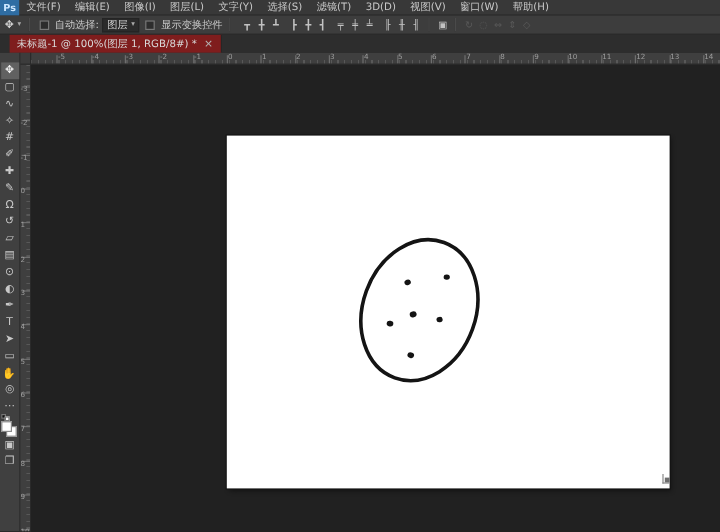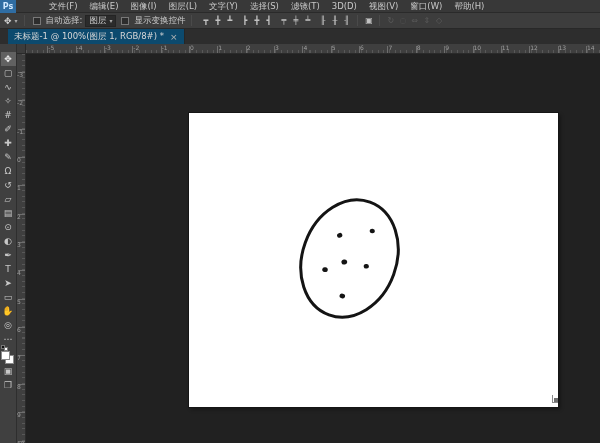--- a/index.html
+++ b/index.html
@@ -23,21 +23,21 @@
   .checkbox { width:8px; height:8px; border:1px solid #787878; background:#2d2d2d; margin:0 2px; }
   .opt-label { color:#c9c9c9; font-size:8.5px; white-space:nowrap; }
   .dropdown { background:#2b2b2b; border:1px solid #242424; color:#d2d2d2; font-size:8.5px;
     padding:0 3px; height:12px; display:flex; align-items:center; gap:3px; }
   .opt-icon { color:#c2c2c2; font-size:8px; width:11px; text-align:center; }
   .opt-icon.disabled { color:#5a5a5a; }
   .icon-group { display:flex; gap:1px; margin:0 2px; }
 
   
   #tabbar { position:absolute; left:0; top:29px; width:600px; height:15px; background:#2d2d2d; }
-  #doc-tab { position:absolute; left:8px; top:0; height:15px; background:#0c4a6e;
+  #doc-tab { position:absolute; left:8px; top:0; height:15px; background:#7f1d1d;
     display:flex; align-items:center; padding:0 6px; gap:6px; border-right:1px solid #262626; }
   #doc-tab .title { color:#d8d8d8; font-size:8.5px; white-space:nowrap; }
   #doc-tab .close { color:#b5b5b5; font-size:9px; cursor:default; }
 
   
   #main { position:absolute; left:0; top:44px; width:600px; height:399px; }
 
   #toolbar { position:absolute; left:0; top:0; width:17px; height:399px; background:#404040;
     border-right:1px solid #2e2e2e; display:flex; flex-direction:column; align-items:center; padding-top:8px; }
   .tool { width:15px; height:14px; display:flex; align-items:center; justify-content:center;
@@ -73,21 +73,21 @@
   #cursor-artifact { position:absolute; width:7px; height:9px; }
   #cursor-artifact div { position:absolute; background:#8a8a8a; }
 </style>
 </head>
 <body>
 
 <div id="app">
 
   <div id="menubar">
     <div id="ps-logo">Ps</div>
-    <div id="menu-items" style="display: flex; padding-left: 27px;">
+    <div id="menu-items" style="display: flex;">
         <div class="menu-item">文件(F)</div>
         <div class="menu-item">编辑(E)</div>
         <div class="menu-item">图像(I)</div>
         <div class="menu-item">图层(L)</div>
         <div class="menu-item">文字(Y)</div>
         <div class="menu-item">选择(S)</div>
         <div class="menu-item">滤镜(T)</div>
         <div class="menu-item">3D(D)</div>
         <div class="menu-item">视图(V)</div>
         <div class="menu-item">窗口(W)</div>

